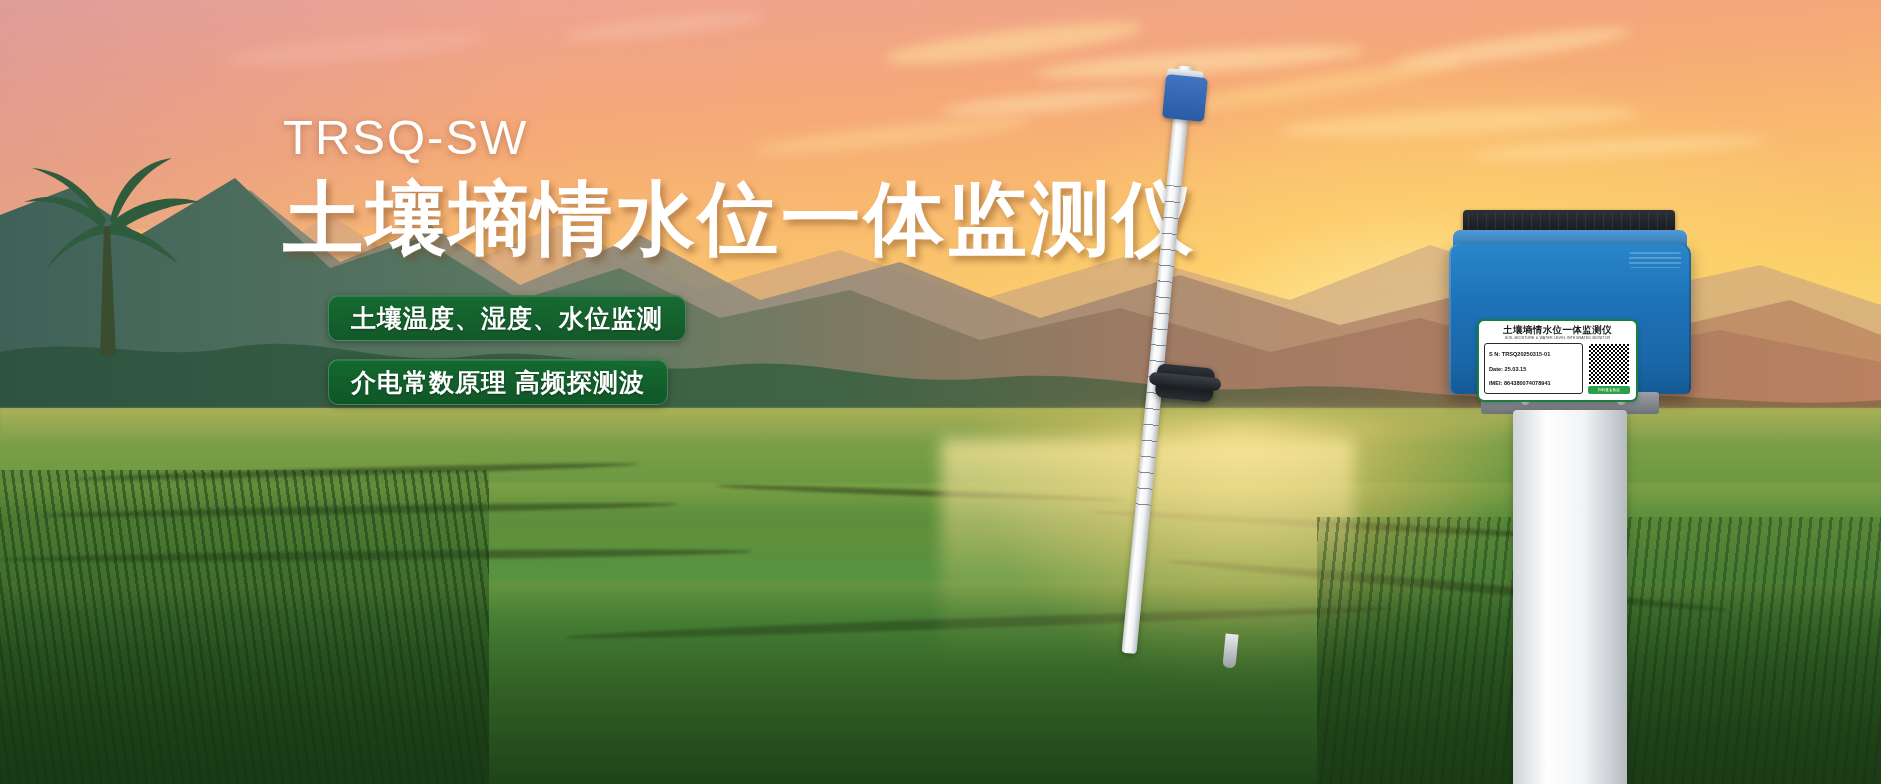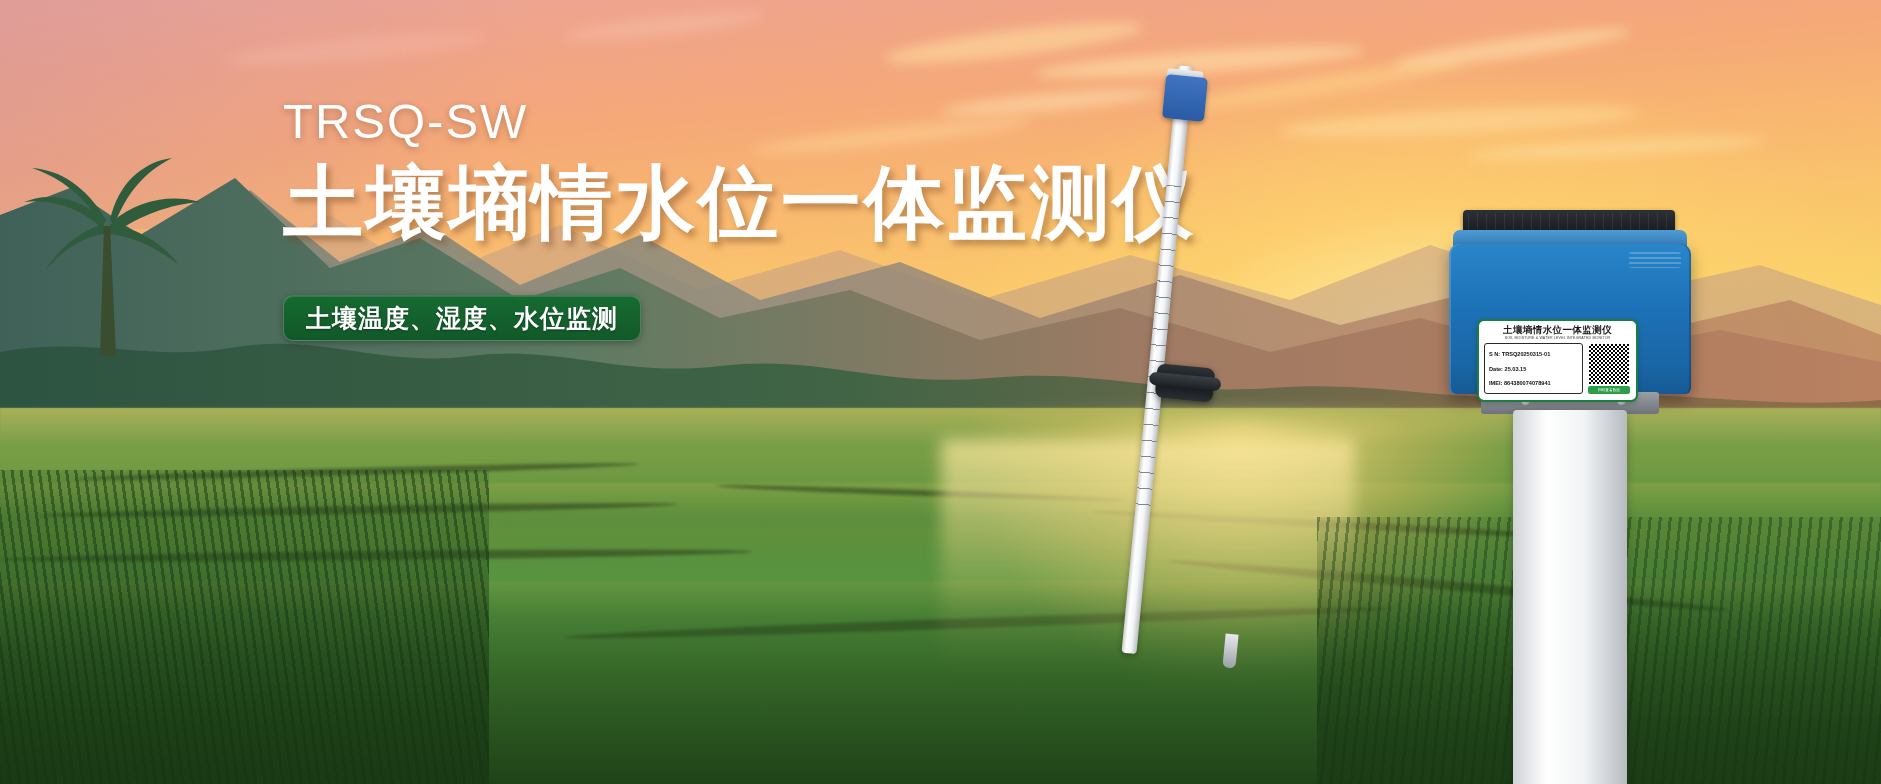--- a/index.html
+++ b/index.html
@@ -94,37 +94,37 @@
     background:
       repeating-linear-gradient(96deg, rgba(26,60,22,.45) 0 3px, rgba(70,110,45,.1) 3px 10px),
       linear-gradient(0deg, rgba(22,52,18,.85), rgba(44,86,32,.05));
     filter:blur(.5px);
   }
 
   .palm{ position:absolute; left:14px; top:150px; width:210px; height:230px; }
 
   
   .copy{
-    position:absolute; left:283px; top:96px; width:800px;
+    position:absolute; left:283px; top:112px; width:800px;
   }
   .model{
     font-size:49px; line-height:1.05; color:#ffffff; font-weight:400;
     letter-spacing:2px; text-shadow:0 2px 7px rgba(90,50,20,.35);
   }
   .headline{
     margin-top:14px;
     font-size:80px; line-height:1.05; font-weight:700; color:#ffffff;
     letter-spacing:3px;
     text-shadow:4px 5px 6px rgba(120,70,30,.45);
     white-space:nowrap;
   }
 
   
   .tags{ position:absolute; left:283px; top:295px; width:830px; }
-  .tag-row{ display:flex; gap:16px; margin-bottom:18px; }
+  .tag-row{ display:flex; gap:16px; margin-bottom:18px;margin-left:45px; }
   .tag{
     display:inline-flex; align-items:center; justify-content:center;
     height:46px; padding:0 22px;
     border-radius:10px;
     color:#ffffff; font-size:25px; font-weight:700; letter-spacing:1px;
     white-space:nowrap;
     background:linear-gradient(180deg, rgba(17,106,46,.93), rgba(13,86,37,.93));
     border:1px solid rgba(255,255,255,.22);
     box-shadow:0 2px 7px rgba(0,0,0,.3), inset 0 1px 0 rgba(255,255,255,.12);
     text-shadow:0 1px 2px rgba(0,0,0,.35);
@@ -346,20 +346,21 @@
   <div class="copy">
     <div class="model">TRSQ-SW</div>
     <div class="headline">土壤墒情水位一体监测仪</div>
   </div>
 
   <div class="tags">
     <div class="tag-row">
       <div class="tag">土壤温度、湿度、水位监测</div>
     </div>
     <div class="tag-row">
+      <div class="tag">介电常数原理 高频探测波</div>
     </div>
     <div class="tag-row">
     </div>
   </div>
 
   <div class="rod-wrap">
     <div class="rod"></div>
     <div class="rod-ticks"></div>
     <div class="rod-head-cap"></div>
     <div class="rod-head"></div>

